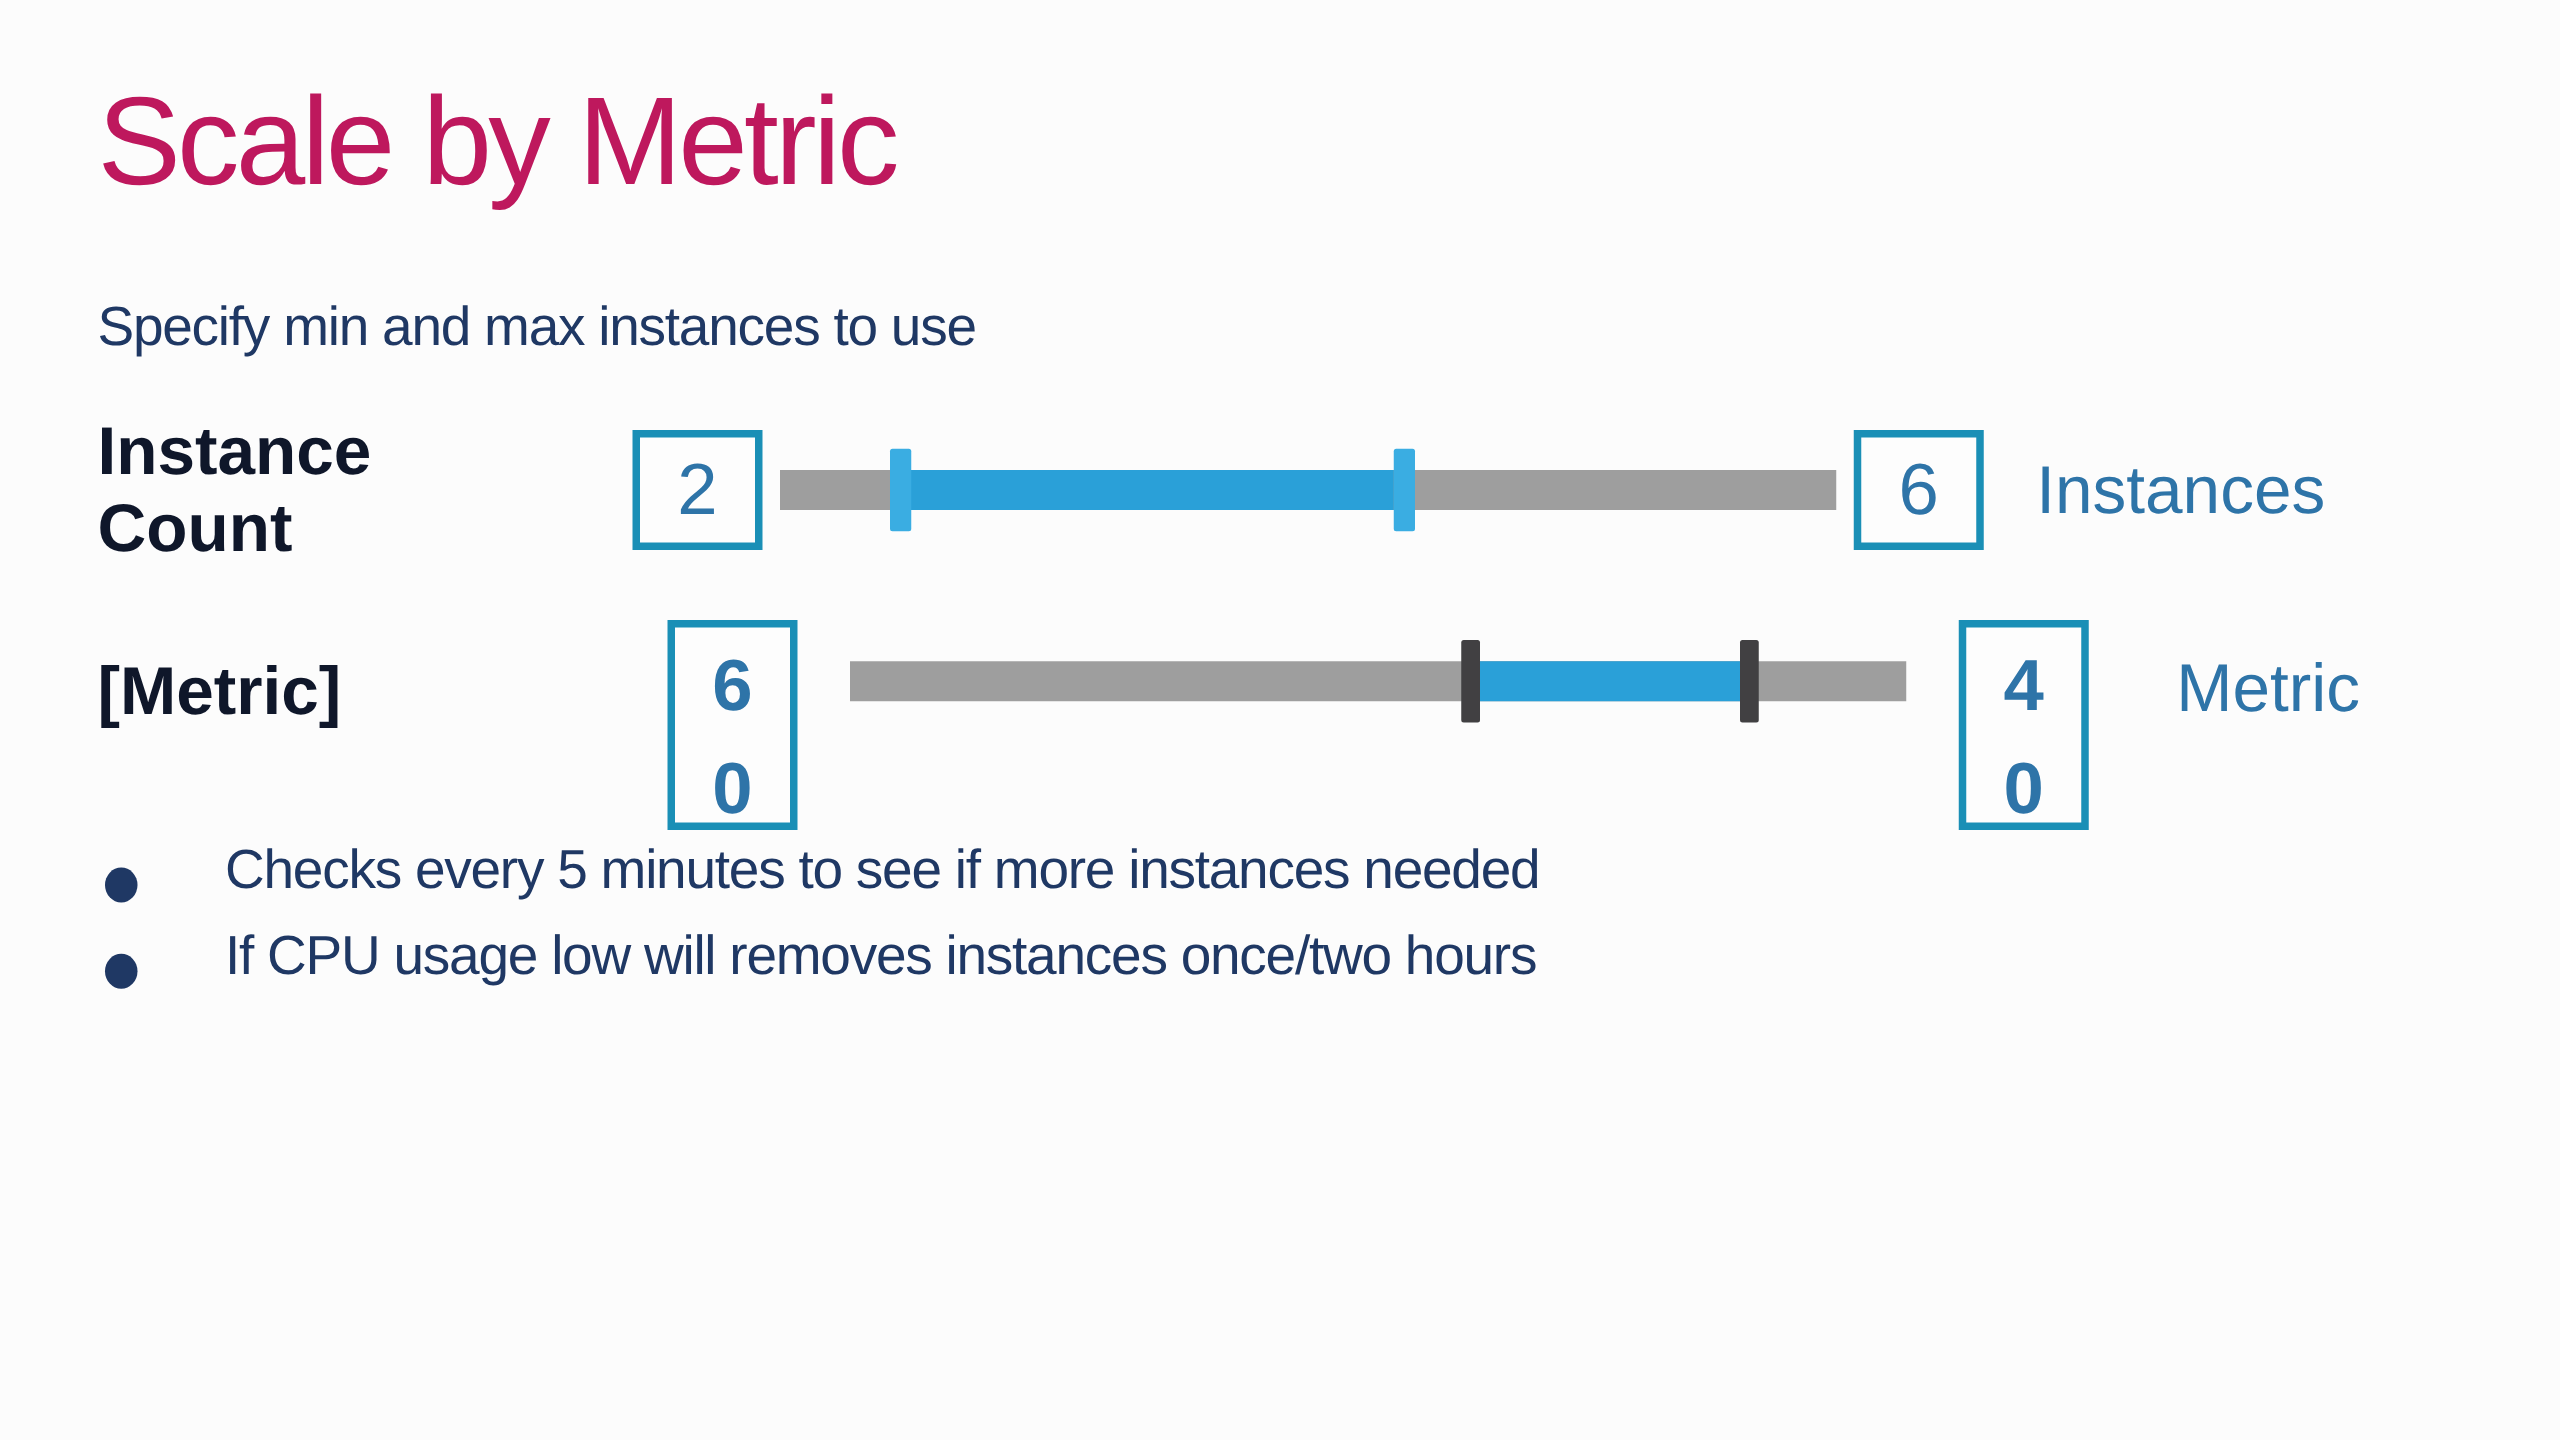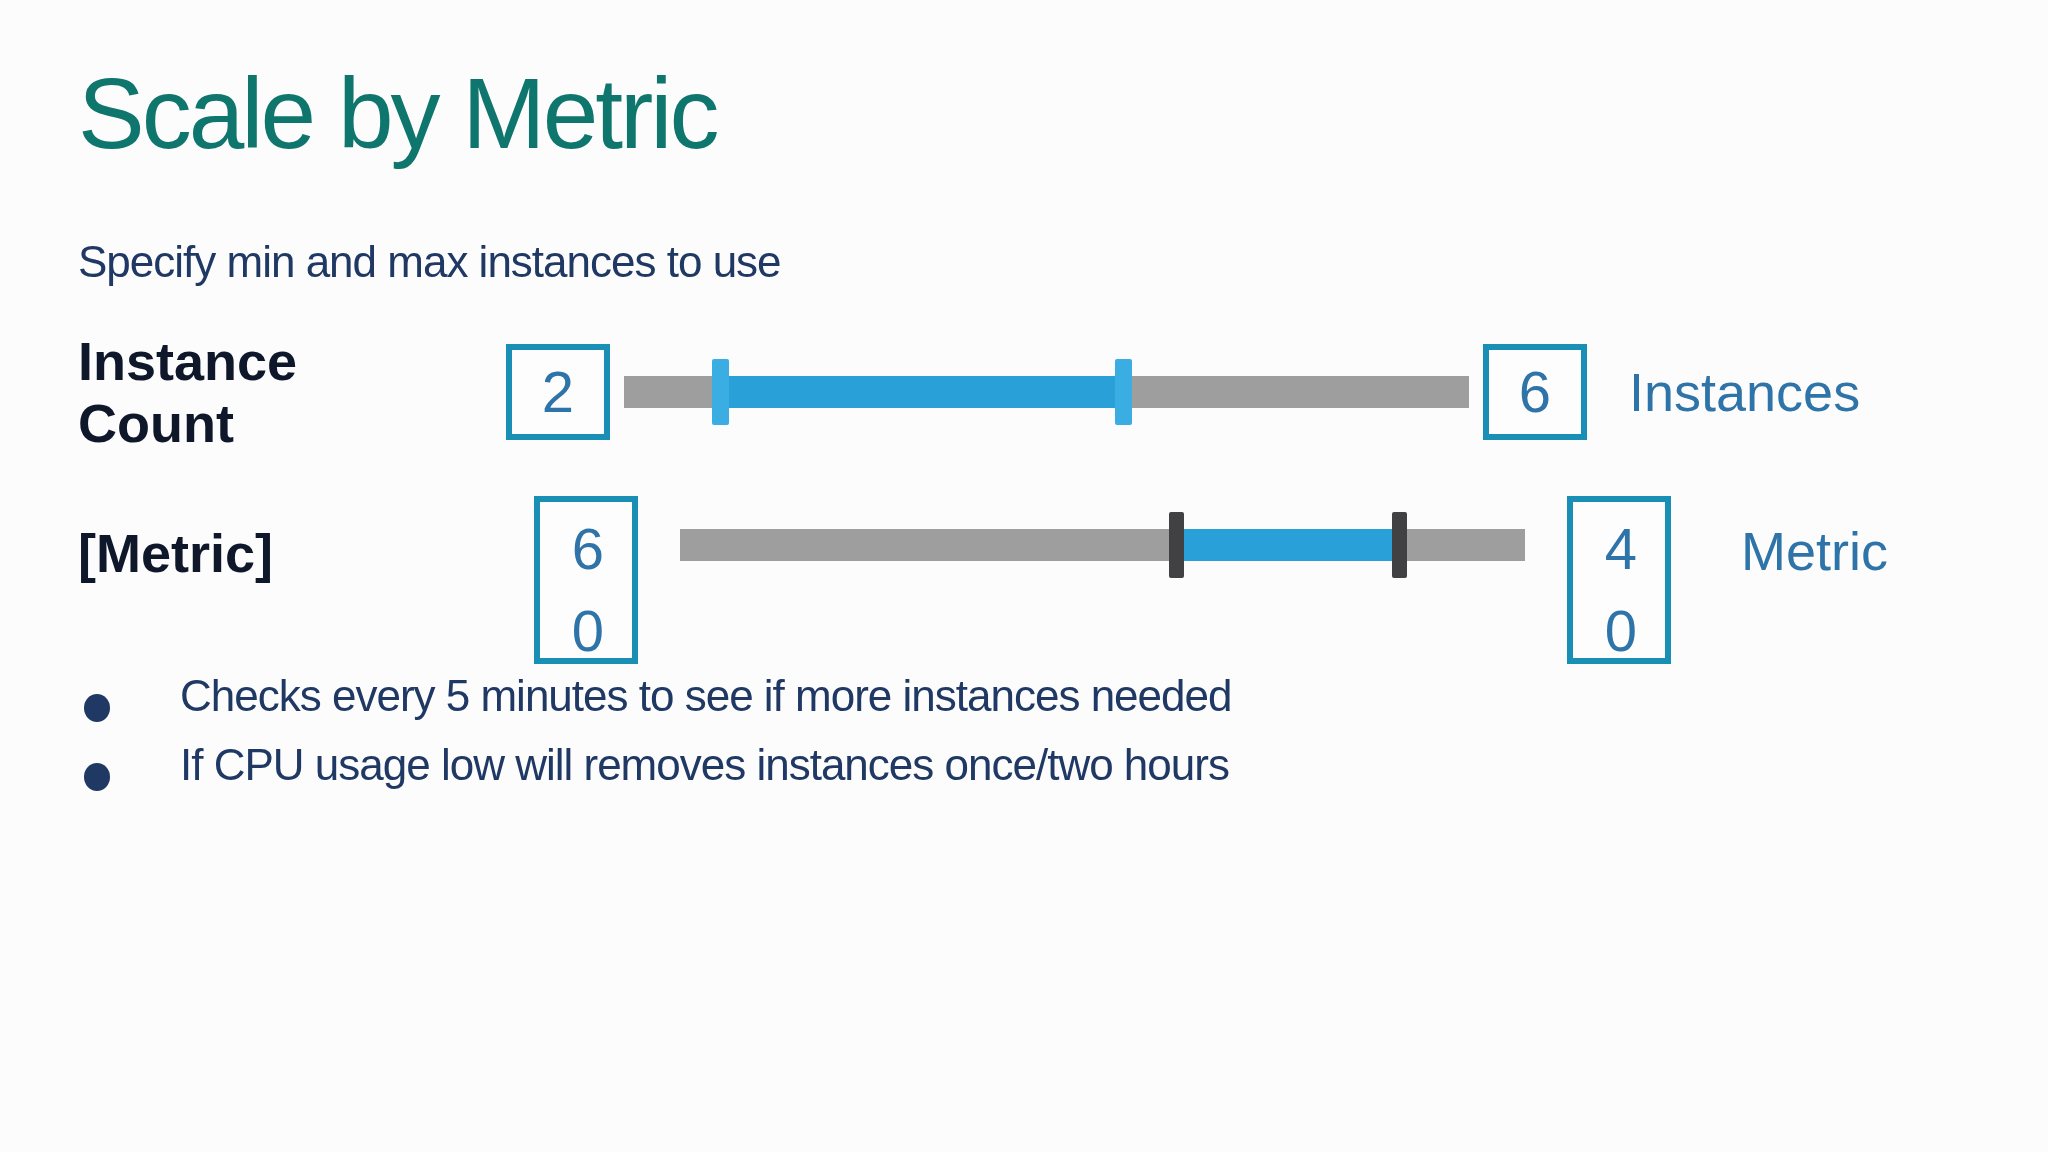--- a/index.html
+++ b/index.html
@@ -11,21 +11,21 @@
     font-family: "Liberation Sans", sans-serif;
     overflow: hidden;
     box-sizing: border-box;
     padding: 48px 60px 0 78px;
   }
   .title {
     margin: 10px 0 0 0;
     font-size: 100px;
     font-weight: 300;
     letter-spacing: -3px;
-    color: #0f766e;
+    color: #be185d;
     line-height: 1.1;
   }
   .heading {
     margin: 0;
     font-size: 44px;
     font-weight: 300;
     letter-spacing: -1px;
     color: #1f3864;
     line-height: 1.45;
   }
@@ -79,22 +79,23 @@
   .value-box.right { margin-left: 14px; }
   .value-box.tall {
     height: 168px;
     align-items: flex-start;
     padding-top: 6px;
   }
   .value-box.tall .value-text {
     display: block;
     width: 36px;
     word-break: break-all;
-    text-align: right;
+    text-align: center;
     line-height: 1.42;
+    font-weight: bold;
   }
 
   .track-wrap {
     position: relative;
     width: 845px;
     height: 66px;
     margin-left: 14px;
     flex: 0 0 auto;
   }
   .metric-row .track-wrap { margin-top: 16px; }

